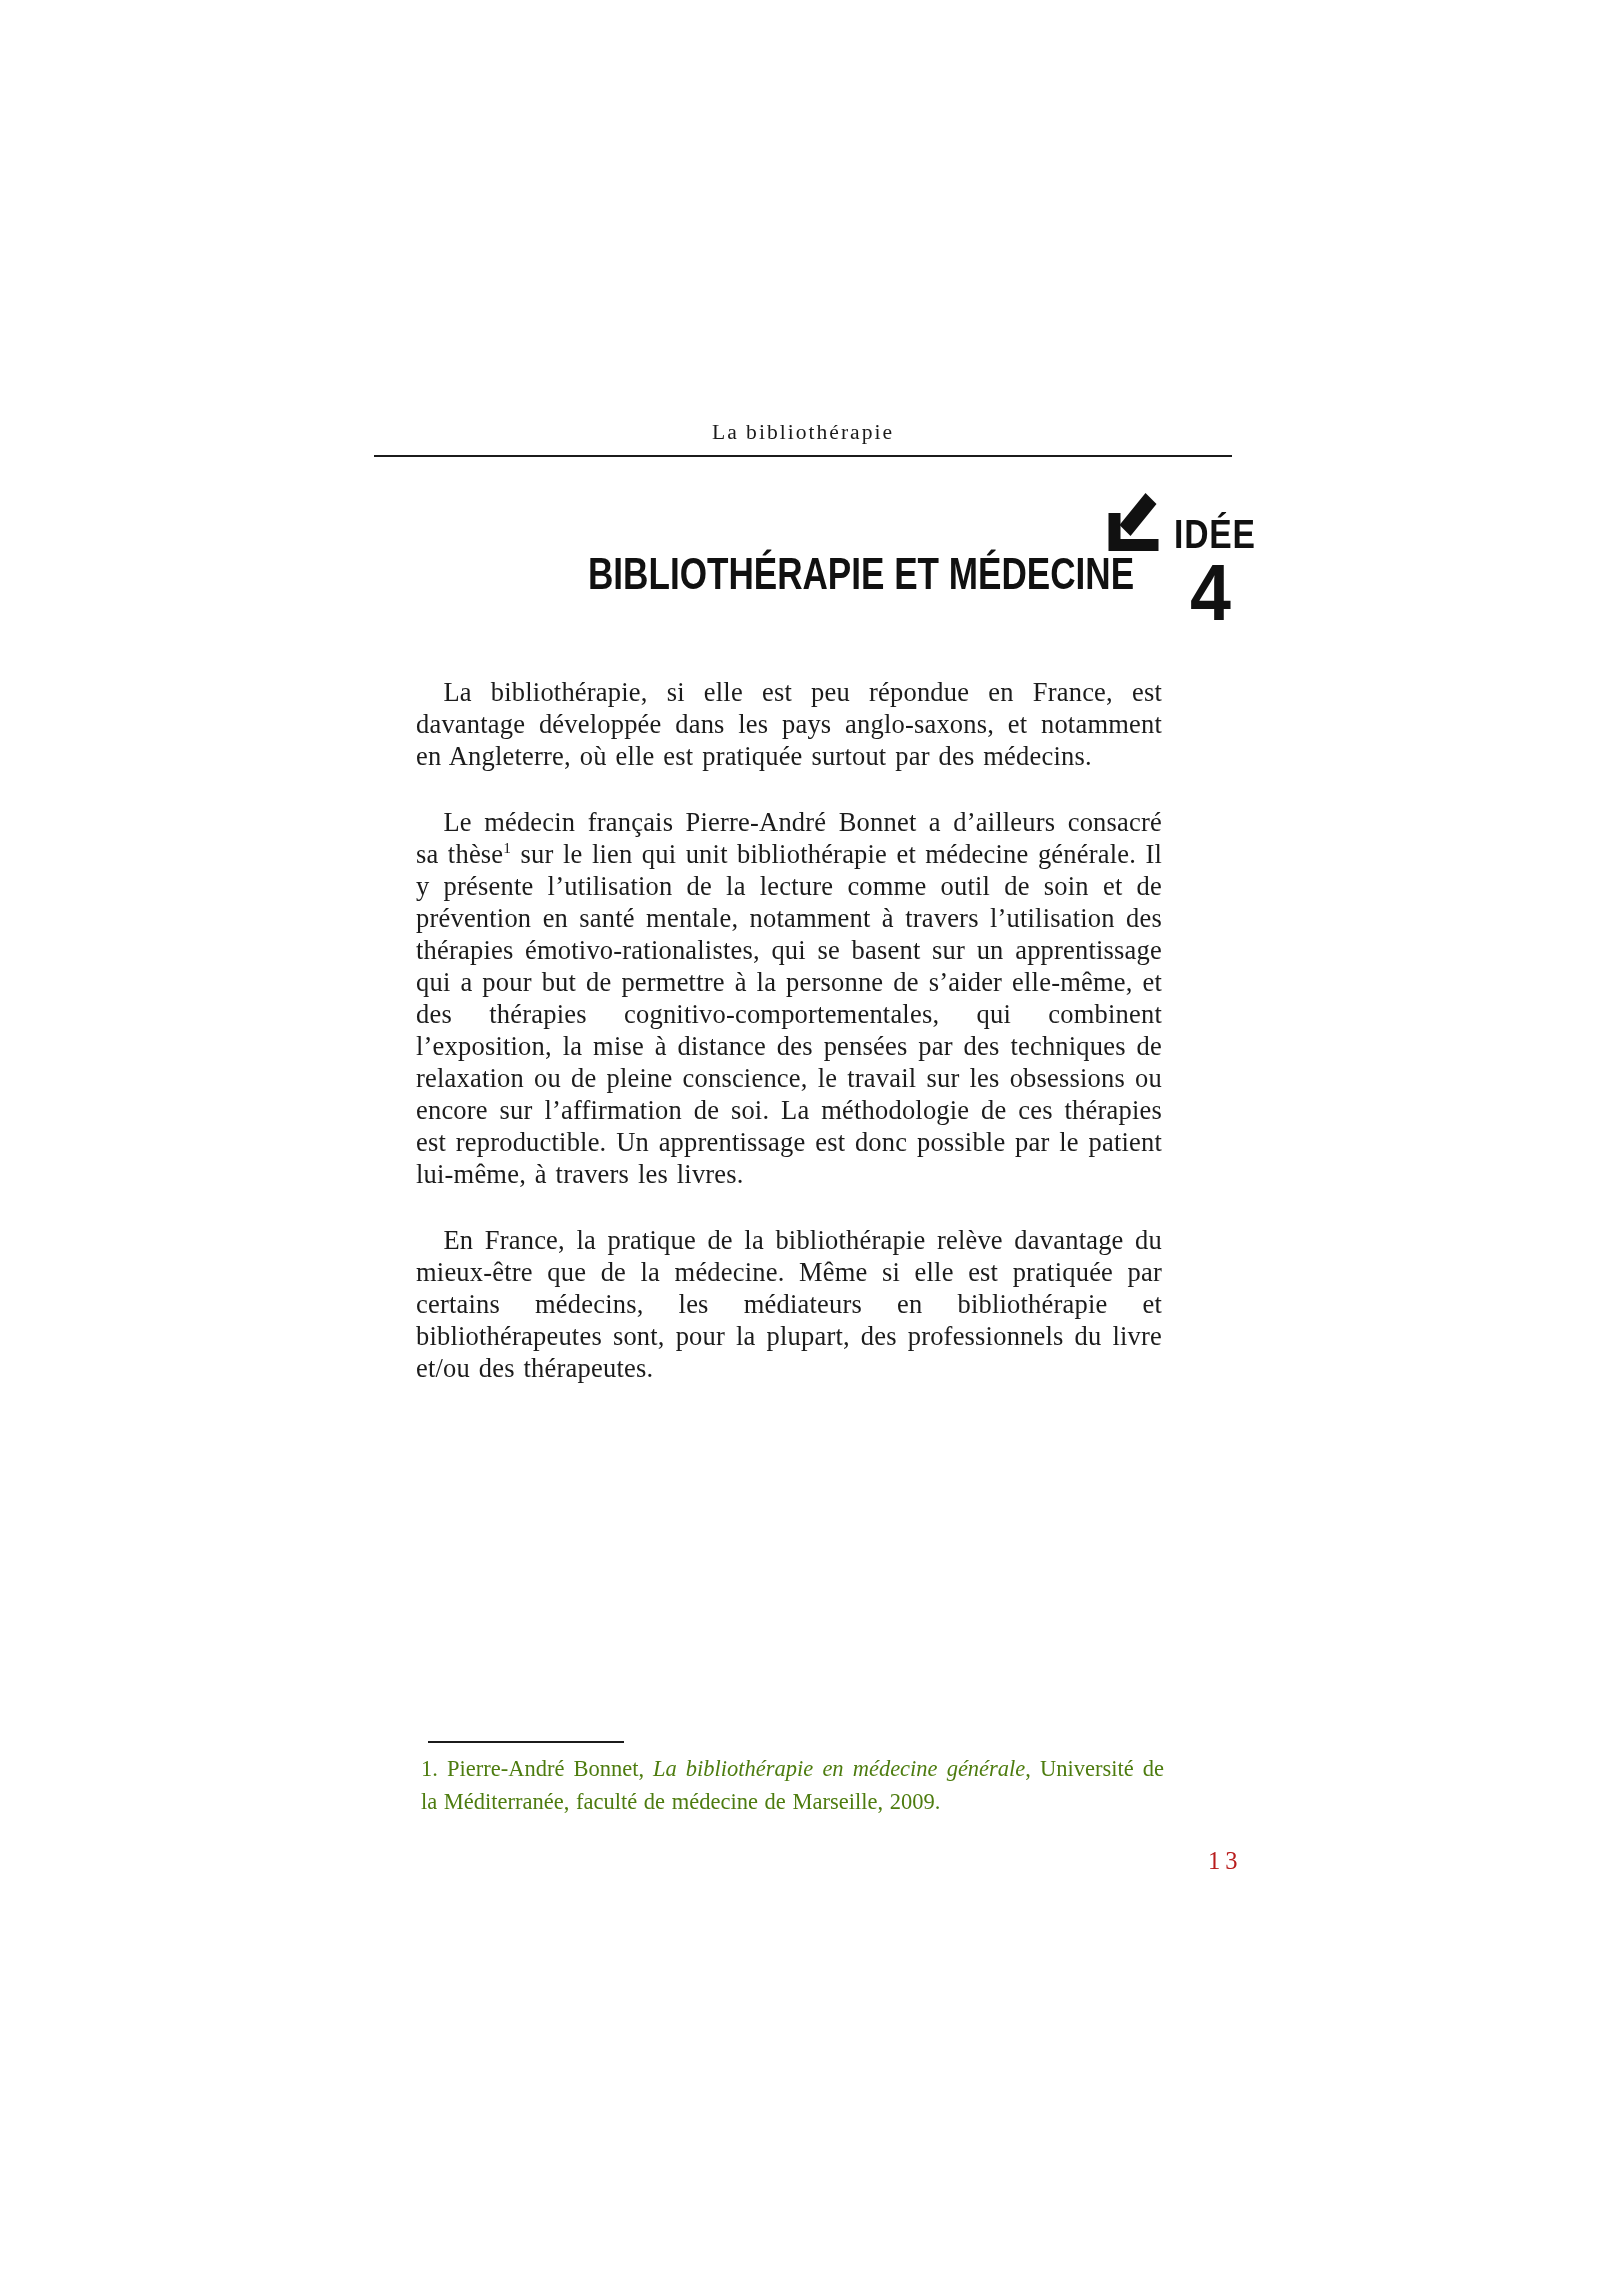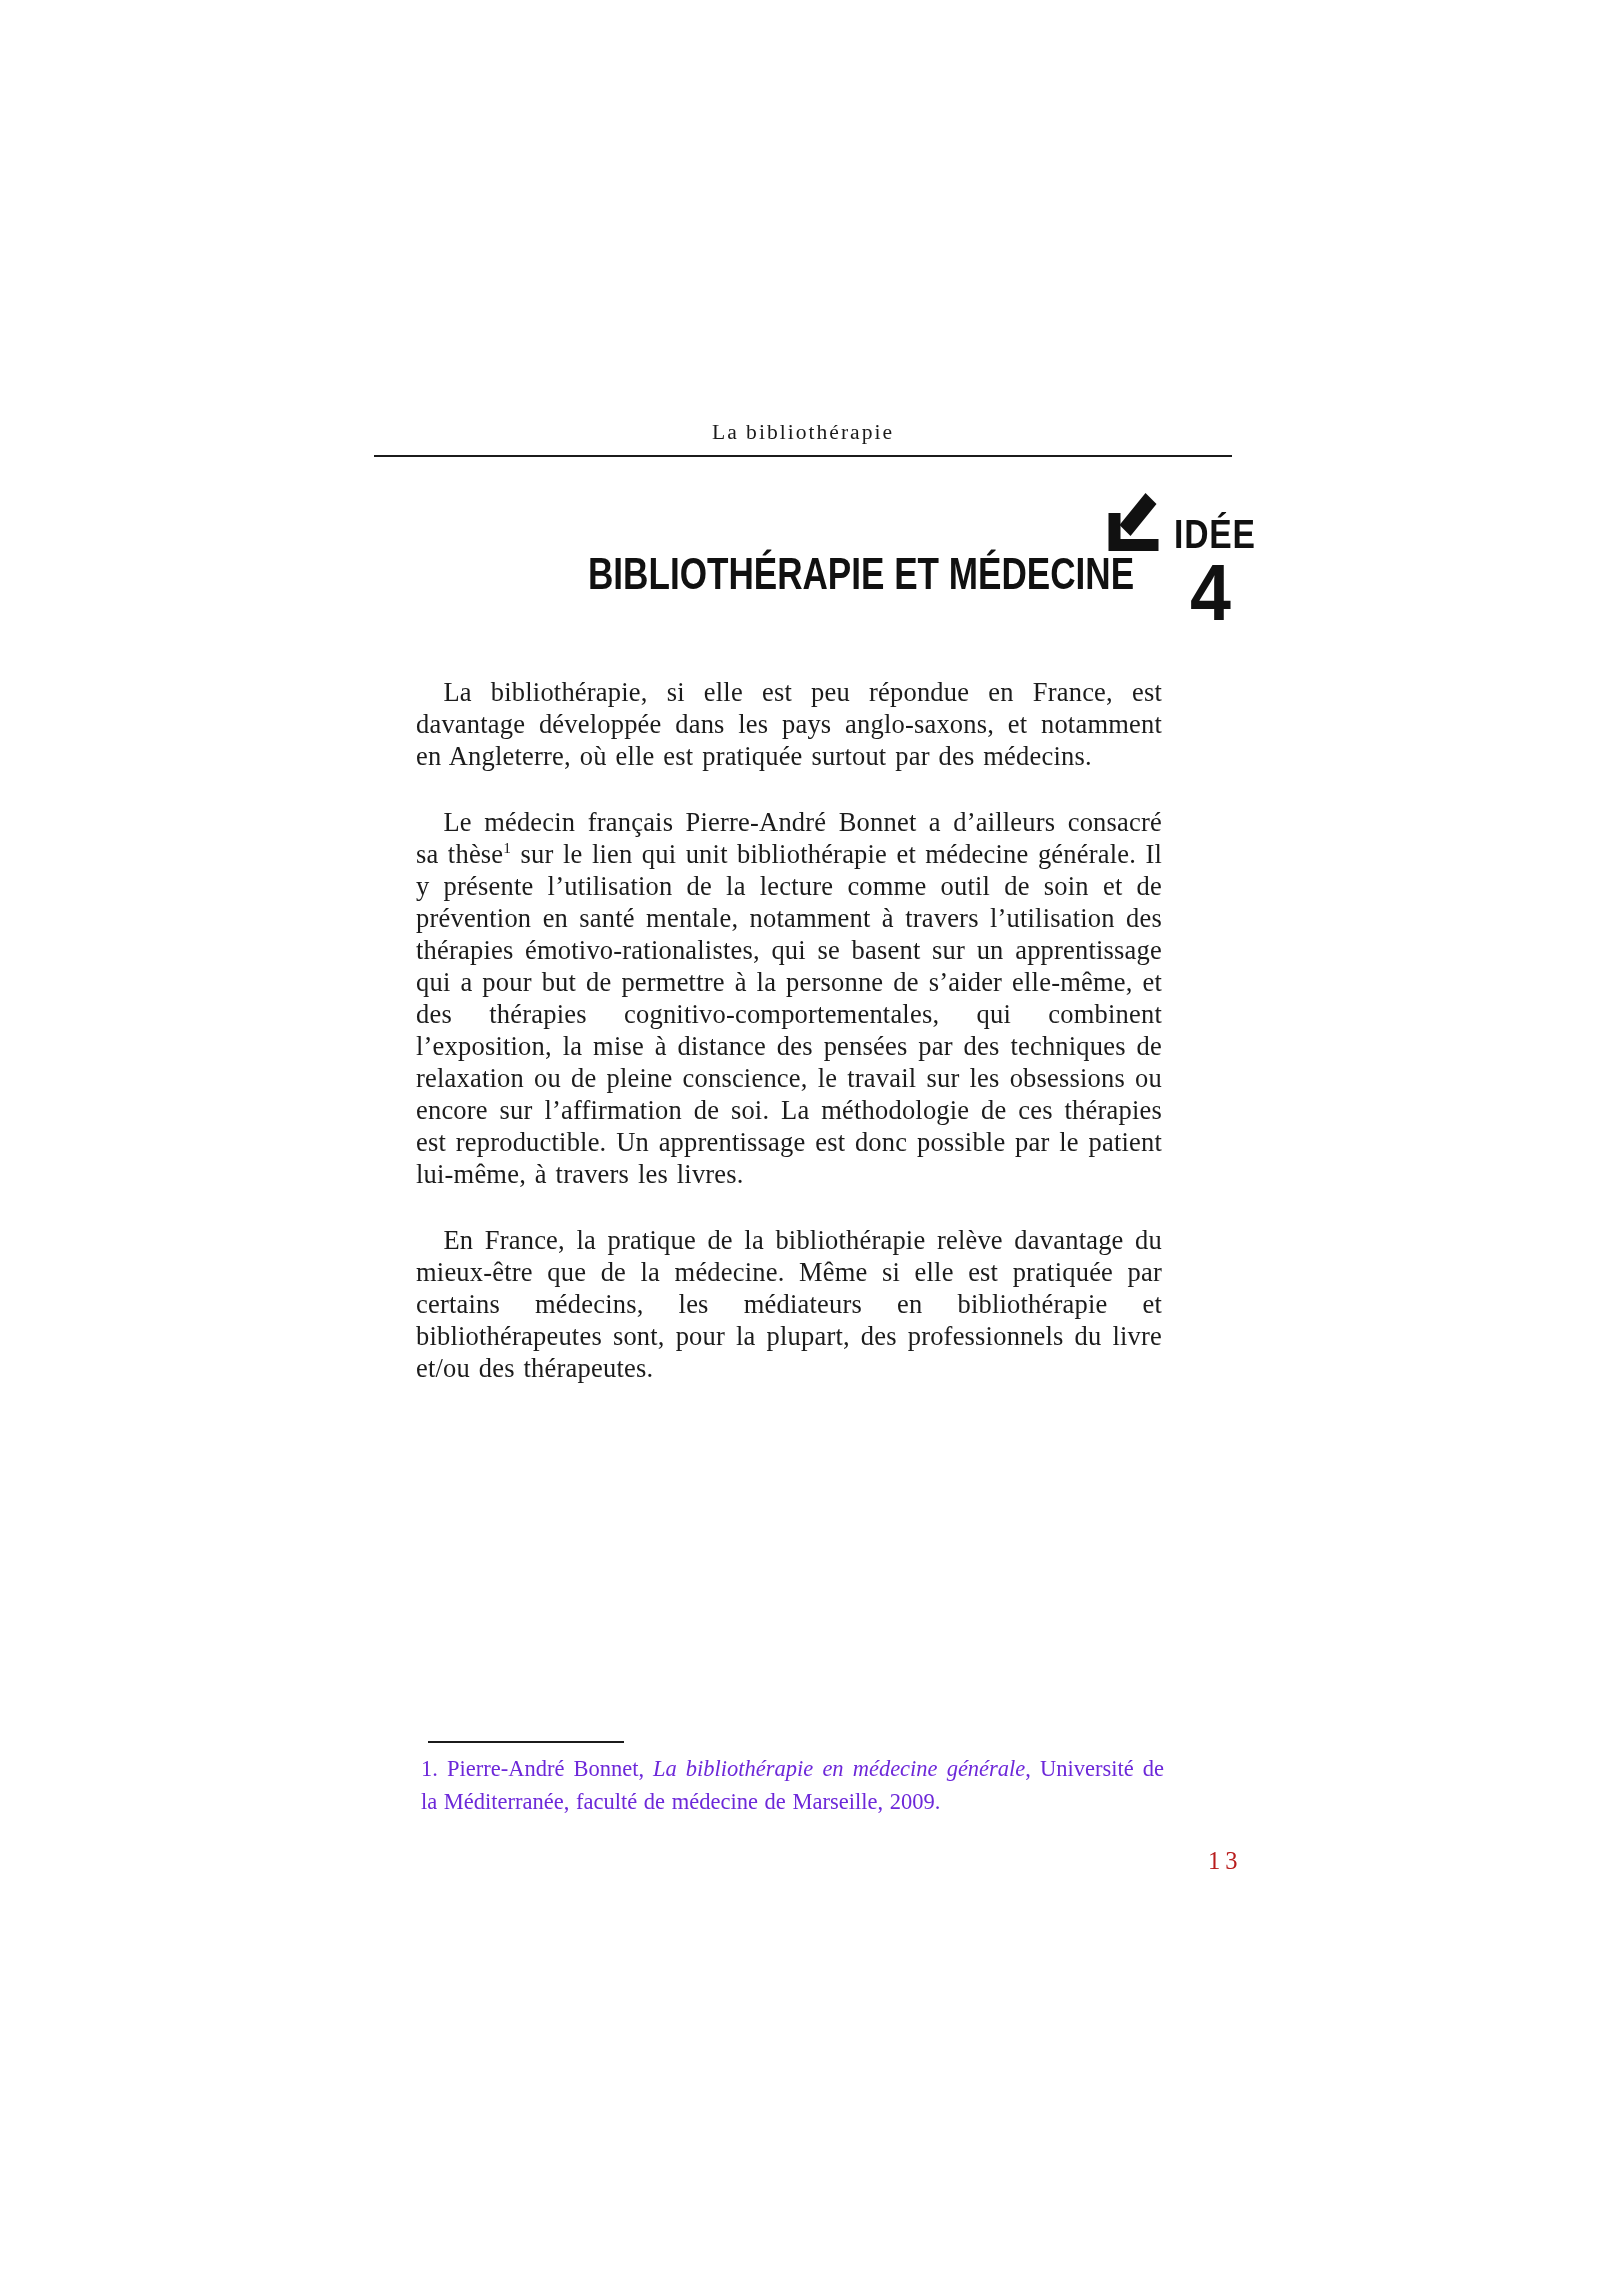--- a/index.html
+++ b/index.html
@@ -123,21 +123,21 @@
   .footnote {
     position: absolute;
     left: 421px;
     top: 1752px;
     width: 743px;
     margin: 0;
     font-size: 22.5px;
     line-height: 33px;
     text-align: justify;
     word-spacing: 1px;
-    color: #6d28d9;
+    color: #4d7c0f;
   }
   .footnote i { font-style: italic; }
 
   
   .page-number {
     position: absolute;
     left: 1208px;
     top: 1847px;
     font-size: 24.5px;
     letter-spacing: 4.9px;

